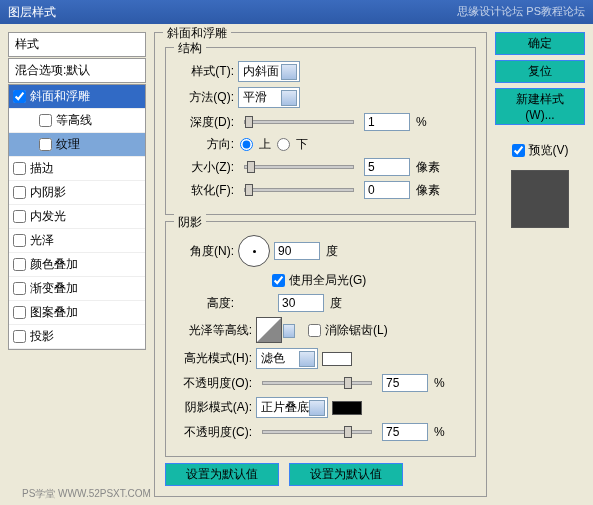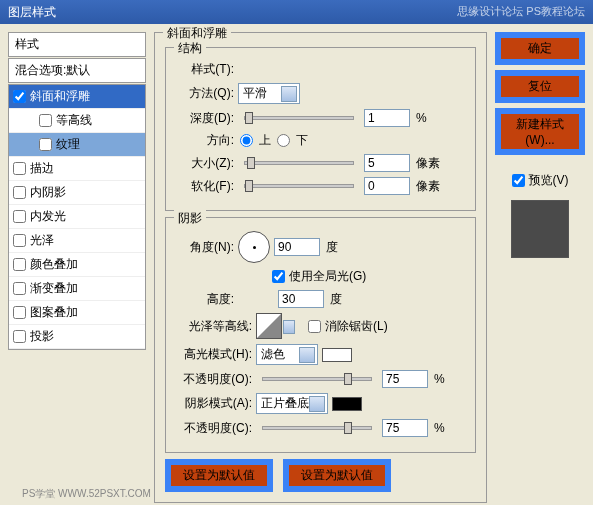--- a/index.html
+++ b/index.html
@@ -31,21 +31,21 @@
 .radio-row { display: flex; align-items: center; gap: 6px; }
 .radio-row label { width: 58px; }
 .swatch { width: 30px; height: 14px; border: 1px solid #555; }
 .swatch.white { background: #fff; }
 .swatch.black { background: #000; }
 .contour { width: 26px; height: 26px; border: 1px solid #555; background: linear-gradient(135deg,#fff 48%,#888 52%); position: relative; }
 .contour .dd { position: absolute; right: -14px; top: 6px; width: 12px; height: 14px; border: 1px solid #7f9db9; background: linear-gradient(#dbe6f6,#a6c0e3); }
 .angle-dial { width: 32px; height: 32px; border: 1px solid #555; border-radius: 50%; background: #fff; position: relative; }
 .angle-dial::after { content: ""; position: absolute; left: 14px; top: 14px; width: 3px; height: 3px; background: #000; border-radius: 50%; }
 .btn-row { display: flex; gap: 10px; margin-top: 6px; }
-.btn { border: 6px solid #3b82f6; background: #c2410c; padding: 2px 12px; }
+.btn { border: 1px solid #3b82f6; background: #14b8a6; padding: 2px 20px; }
 .right-panel { width: 90px; display: flex; flex-direction: column; gap: 5px; align-items: stretch; }
 .right-panel .btn { width: 100%; text-align: center; }
 .preview-box { width: 58px; height: 58px; border: 1px solid #555; background: #4a4a4a; margin: 6px auto; }
 .chk-inline { display: flex; align-items: center; gap: 4px; }
 .watermark { position: absolute; bottom: 4px; left: 22px; font-size: 10px; color: #888; }
 </style>
 </head>
 <body>
 
 <div class="titlebar">
@@ -107,20 +107,21 @@
   </div>
 
   <div class="center-panel">
     <div class="fieldset">
       <span class="legend">斜面和浮雕</span>
 
       <div class="fieldset" style="margin-top:6px">
         <span class="legend">结构</span>
         <div class="row">
           <label>样式(T):</label>
+          <div class="select"><span>内斜面</span><span class="arrow"></span></div>
         </div>
         <div class="row">
           <label>方法(Q):</label>
           <div class="select"><span>平滑</span><span class="arrow"></span></div>
         </div>
         <div class="row">
           <label>深度(D):</label>
           <div class="slider">
               <div class="thumb" style="left:0%"></div>
             </div>

